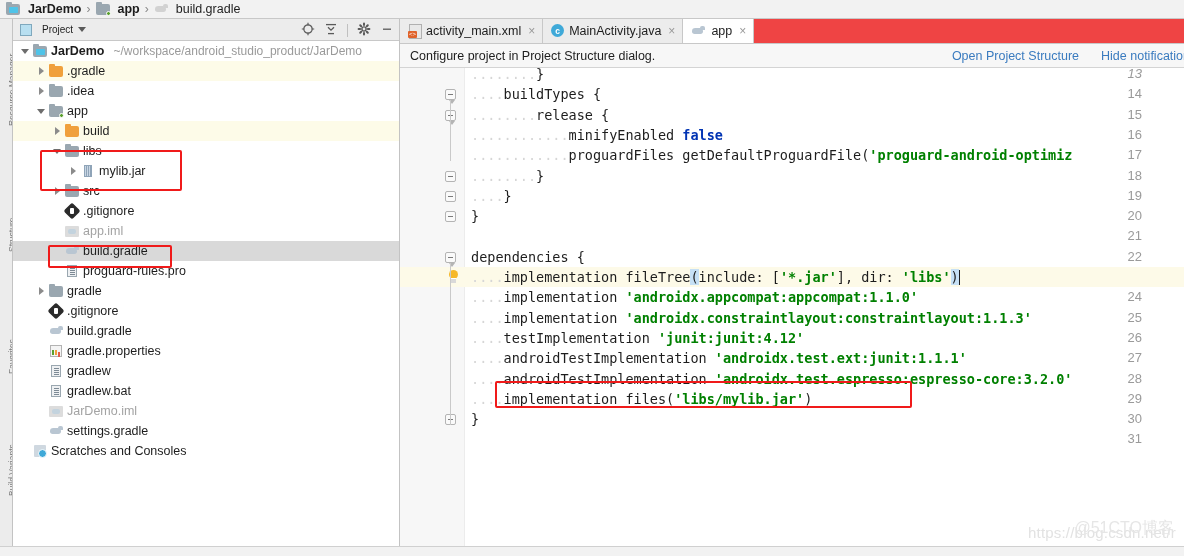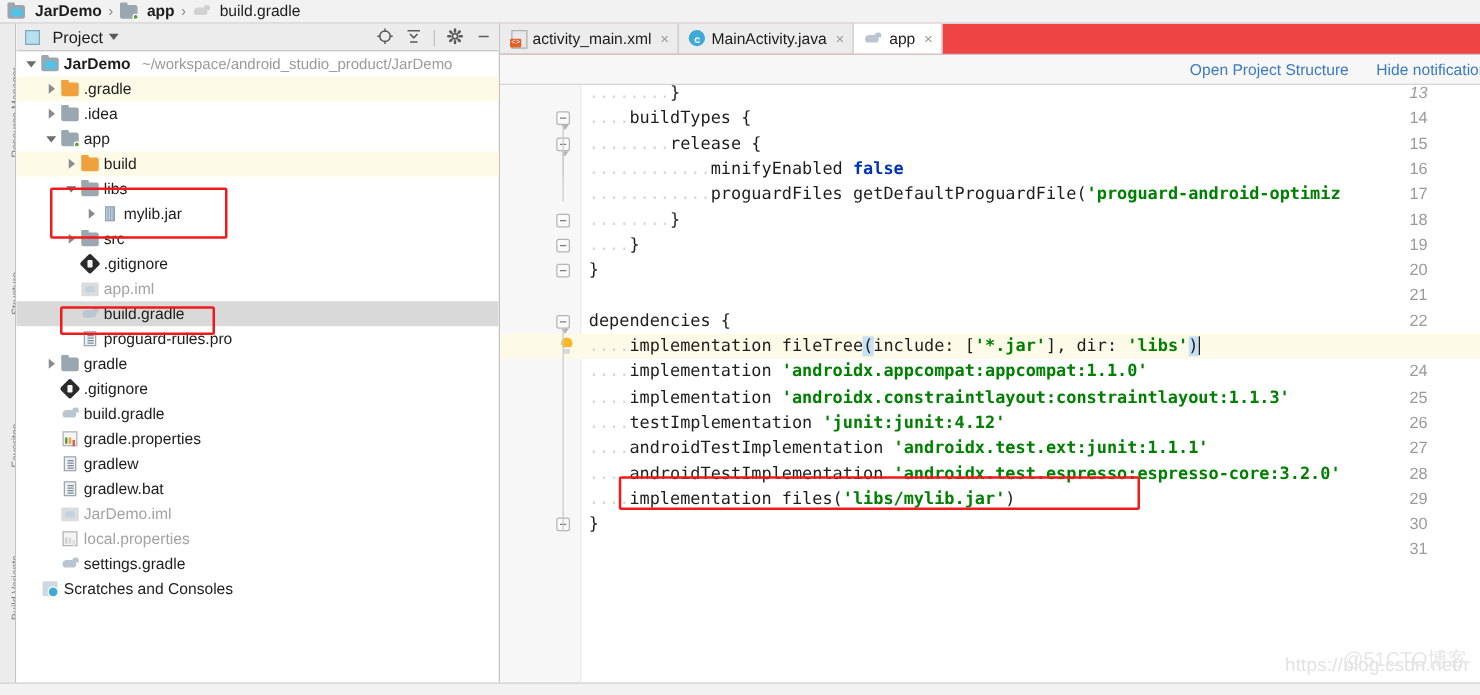--- a/index.html
+++ b/index.html
@@ -37,21 +37,21 @@
   
   .panel {
     position:absolute; left:13px; top:19px; width:387px; height:537px;
     background:#ffffff; border-right:1px solid #c3c3c3; overflow:hidden;
   }
   .panel-header {
     position:relative; height:22px; background:#ececec;
     border-bottom:1px solid #c8c8c8; display:flex; align-items:center;
     padding-left:6px; gap:5px;
   }
-  .panel-title { font-size:13px; color:#1d1d1d; }
+  .panel-title { font-size:10px; color:#1d1d1d; }
   .tri-down { width:0;height:0;border-left:4px solid transparent;border-right:4px solid transparent;border-top:5px solid #5a5a5a; }
   .hdr-icons { position:absolute; right:5px; top:0; height:22px; display:flex; align-items:center; gap:9px; }
   .sep-v { width:1px; height:13px; background:#c0c0c0; }
 
   .tree { position:relative; font-size:12.5px; }
   .row { position:relative; height:20px; display:flex; align-items:center; white-space:nowrap; }
   .row.sel { background:#d9d9d9; }
   .row.tintA { background:#fdfbe8; }
   .arrow { width:9px; height:9px; flex:0 0 9px; position:relative; margin-right:3px; }
   .arrow.closed:after {
@@ -385,27 +385,20 @@
             <span class="shico"></span>
           </span>
           <span class="lbl">gradlew.bat</span>
         </div>
         <div class="row" style="padding-left: 24px;">
           <span class="arrow"></span>
           <span class="ico">
             <span class="imlico"></span>
           </span>
           <span class="lbl dim">JarDemo.iml</span>
-        </div>
-        <div class="row" style="padding-left: 24px;">
-          <span class="arrow"></span>
-          <span class="ico">
-            <span class="propico dim"></span>
-          </span>
-          <span class="lbl dim">local.properties</span>
         </div>
         <div class="row" style="padding-left: 24px;">
           <span class="arrow"></span>
           <span class="ico">
             <span class="gradico"></span>
           </span>
           <span class="lbl">settings.gradle</span>
         </div>
         <div class="row" style="padding-left: 8px;">
           <span class="arrow"></span>
@@ -434,20 +427,21 @@
         <span class="tab-x">×</span>
       </div>
       <div class="tab active">
         <span class="tabgrad"></span>
         <span>app</span>
         <span class="tab-x">×</span>
       </div>
     </div>
 
     <div class="notif">
+      <span>Configure project in Project Structure dialog.</span>
       <span class="notif-links">
         <span class="nlink">Open Project Structure</span>
         <span class="nlink">Hide notification</span>
       </span>
     </div>
 
     <div class="codearea">
       <div class="gutter"></div>
       <div class="gutter-edge"></div>
       <div id="gutter-items">

